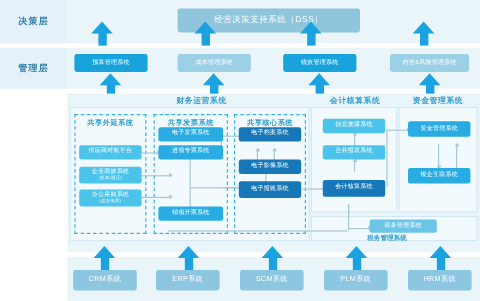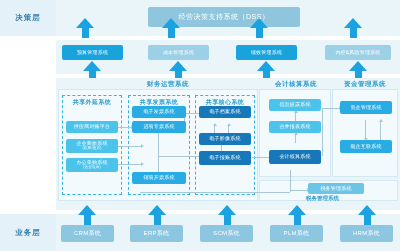--- a/index.html
+++ b/index.html
@@ -91,20 +91,21 @@
 <div id="stage">
 
   <div class="band decision">
     <div class="band-bg"></div>
     <div class="band-label">决策层</div>
   </div>
   <div class="box dss" style="left:148px;top:7px;width:152px;height:20px;">经营决策支持系统（DSS）</div>
 
   <div class="band manage">
     <div class="band-bg"></div>
+    <div class="band-label">管理层</div>
   </div>
 
   <div class="uparrow" style="left:76px;top:18px;">
       <i></i>
       <b></b>
     </div>
   <div class="uparrow" style="left:162px;top:18px;">
       <i></i>
       <b></b>
     </div>
@@ -231,21 +232,20 @@
   <div class="box b-deep" style="left:269px;top:150px;width:52px;height:14px;">会计核算系统</div>
 
   <div class="box b-mid" style="left:340px;top:101px;width:52px;height:13px;">资金管理系统</div>
   <div class="box b-mid" style="left:340px;top:140px;width:52px;height:13px;">银企互联系统</div>
 
   <div class="box b-tax" style="left:308px;top:183px;width:56px;height:11px;">税务管理系统</div>
   <div class="plain-label" style="left:306px;top:195px;">税务管理系统</div>
 
   <div class="band business">
     <div class="band-bg"></div>
-    <div class="band-label">业务层</div>
   </div>
 
   <div class="uparrow" style="left:78px;top:205px;">
       <i></i>
       <b></b>
     </div>
   <div class="uparrow" style="left:148px;top:205px;">
       <i></i>
       <b></b>
     </div>

